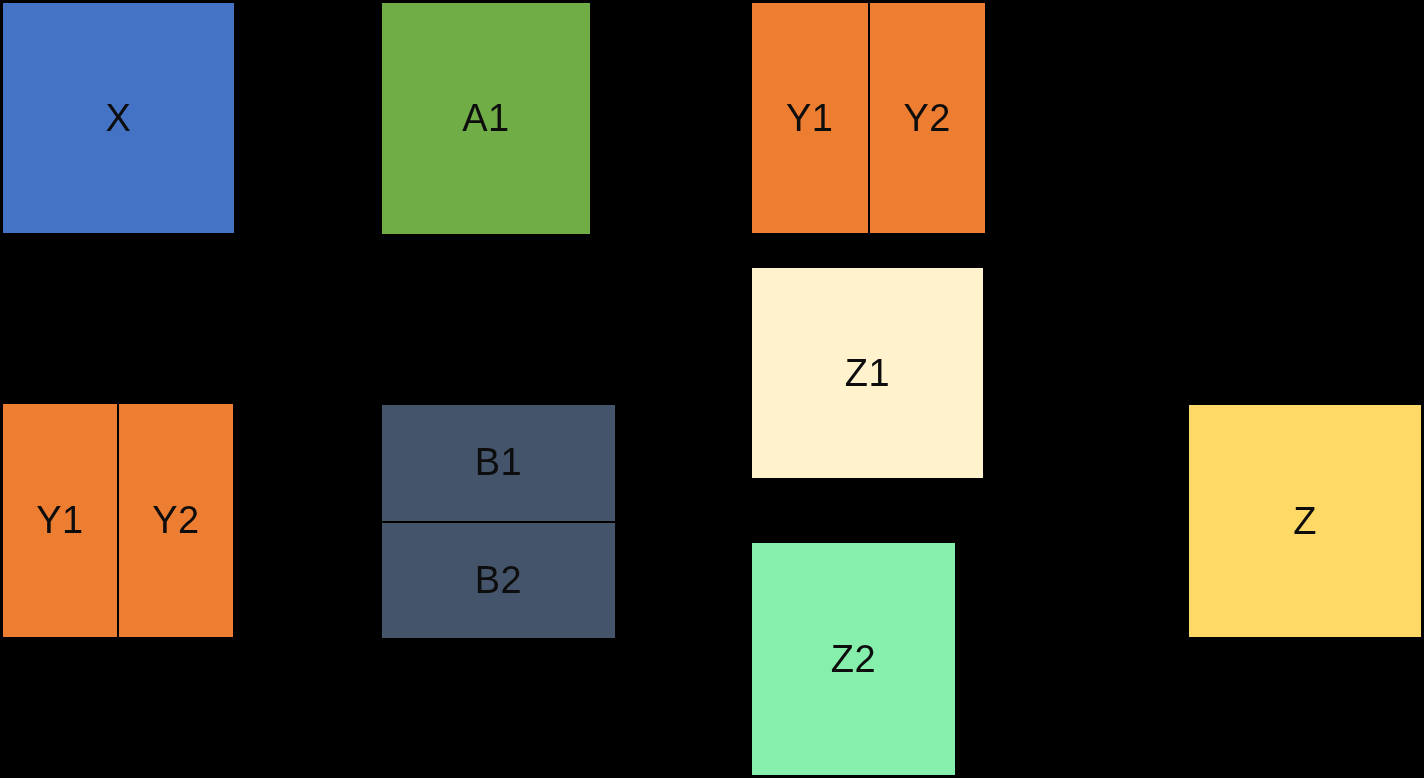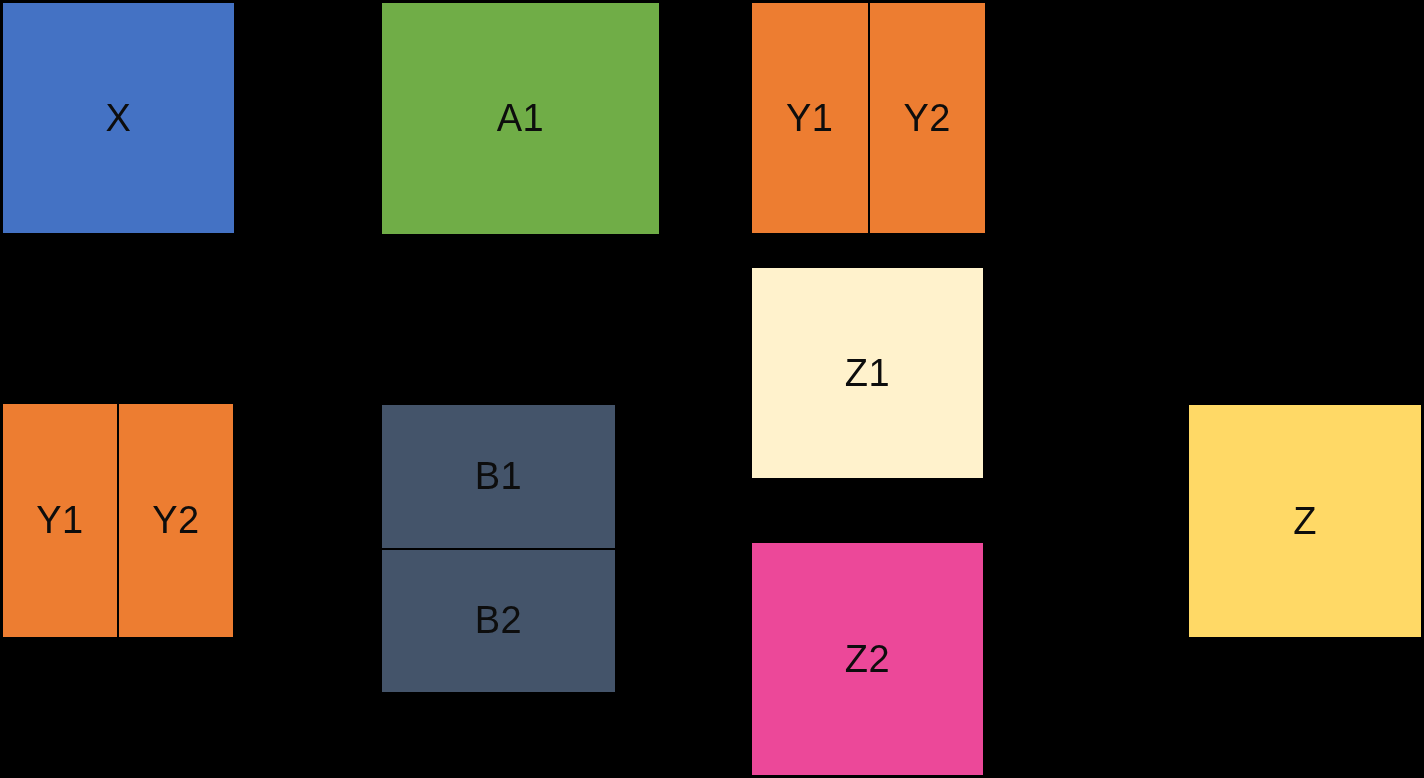--- a/index.html
+++ b/index.html
@@ -45,21 +45,21 @@
 <body>
 
 <div class="canvas">
 
   <div class="block" style="left: 3px; top: 3px; width: 231px; height: 230px; background: rgb(68, 114, 196);">
     <div class="cell">
       <span class="label">X</span>
     </div>
   </div>
 
-  <div class="block h-split" style="left: 382px; top: 3px; width: 277px; height: 231px; background: rgb(112, 173, 71);">
+  <div class="block h-split" style="left: 382px; top: 3px; width: 208px; height: 231px; background: rgb(112, 173, 71);">
     <div class="cell">
       <span class="label">A1</span>
     </div>
   </div>
 
   <div class="block h-split" style="left: 752px; top: 3px; width: 233px; height: 230px; background: rgb(237, 125, 49);">
     <div class="cell">
       <span class="label">Y1</span>
     </div>
     <div class="cell">
@@ -75,30 +75,30 @@
 
   <div class="block h-split" style="left: 3px; top: 404px; width: 230px; height: 233px; background: rgb(237, 125, 49);">
     <div class="cell">
       <span class="label">Y1</span>
     </div>
     <div class="cell">
       <span class="label">Y2</span>
     </div>
   </div>
 
-  <div class="block v-split" style="left: 382px; top: 405px; width: 233px; height: 287px; background: rgb(68, 84, 106);">
+  <div class="block v-split" style="left: 382px; top: 405px; width: 233px; height: 233px; background: rgb(68, 84, 106);">
     <div class="cell">
       <span class="label">B1</span>
     </div>
     <div class="cell">
       <span class="label">B2</span>
     </div>
   </div>
 
-  <div class="block" style="left: 752px; top: 543px; width: 231px; height: 232px; background: #ec4899;">
+  <div class="block" style="left: 752px; top: 543px; width: 203px; height: 232px; background: #86efac;">
     <div class="cell">
       <span class="label">Z2</span>
     </div>
   </div>
 
   <div class="block" style="left: 1189px; top: 405px; width: 232px; height: 232px; background: rgb(255, 217, 102);">
     <div class="cell">
       <span class="label">Z</span>
     </div>
   </div>

